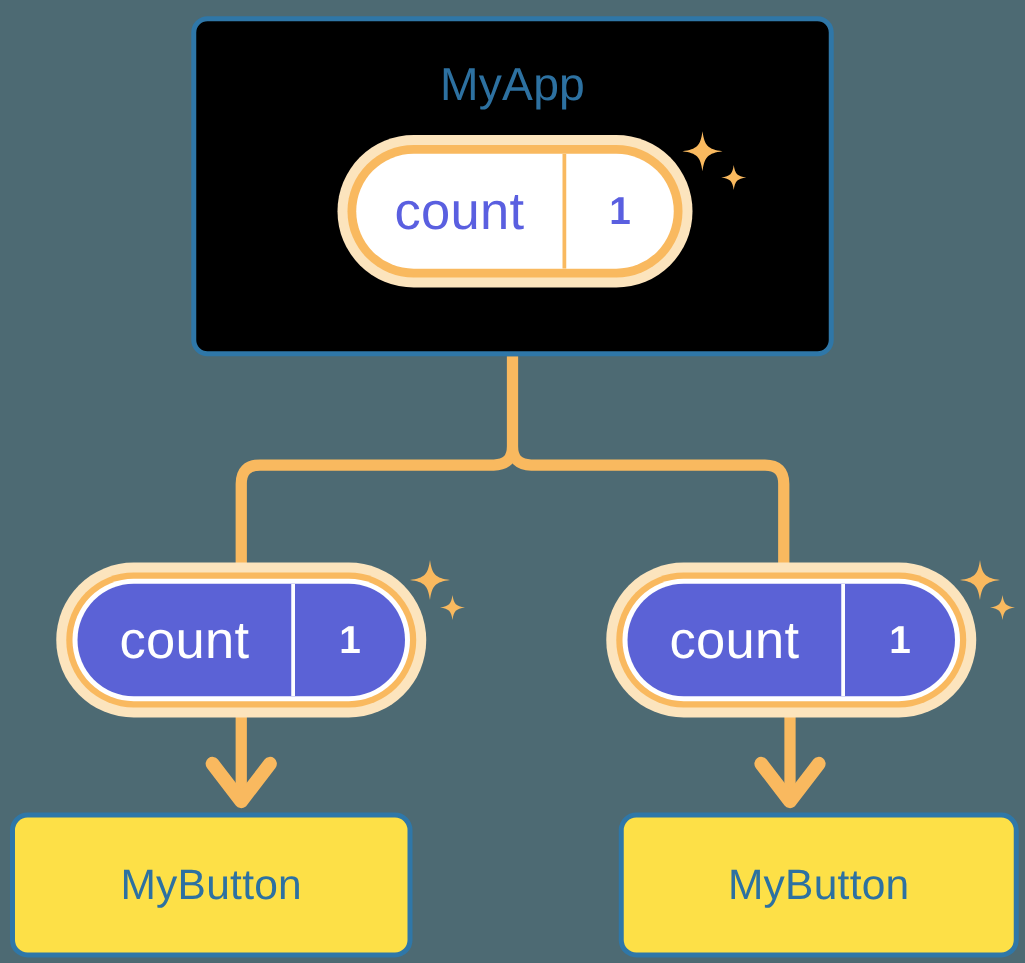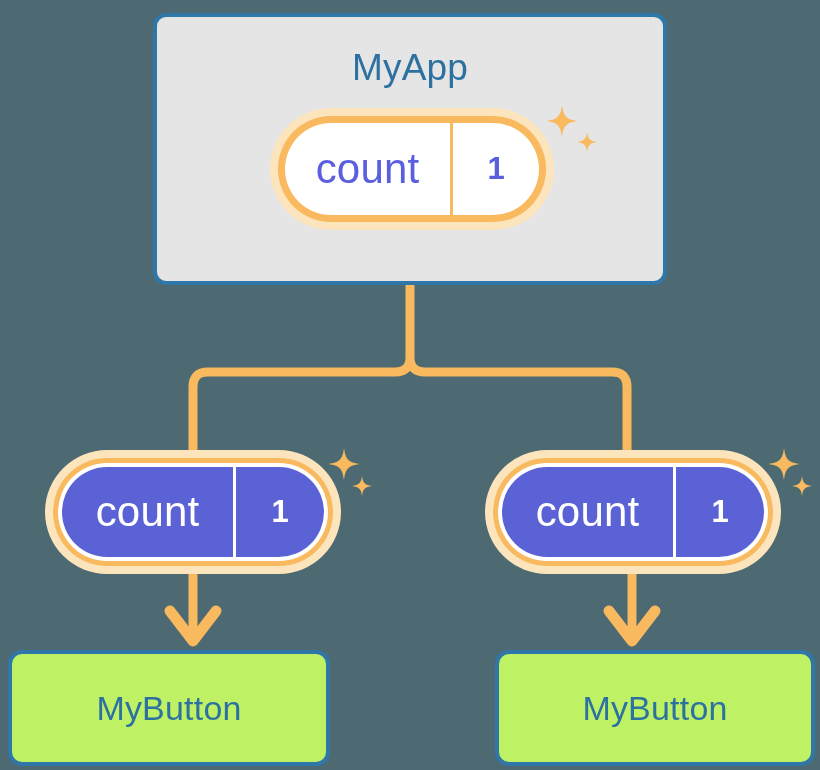--- a/index.html
+++ b/index.html
@@ -29,21 +29,21 @@
   }
 
   
   .app-card {
     position: absolute;
     left: 153px;
     top: 13px;
     width: 514px;
     height: 272px;
     box-sizing: border-box;
-    background: #e5e5e5;
+    background: #000000;
     border: 4px solid #2f77a8;
     border-radius: 13px;
     z-index: 3;
   }
   .app-title {
     position: absolute;
     left: 0;
     top: 30px;
     width: 100%;
     text-align: center;
@@ -145,21 +145,21 @@
     font-weight: 700;
   }
   .pill-divider {
     flex: 0 0 auto;
   }
 
   
   .btn-box {
     position: absolute;
     box-sizing: border-box;
-    background: #bef264;
+    background: #fde047;
     border: 4px solid #2f77a8;
     border-radius: 14px;
     display: flex;
     align-items: center;
     justify-content: center;
     z-index: 3;
   }
   .btn-label {
     font-size: 34px;
     font-weight: 400;

